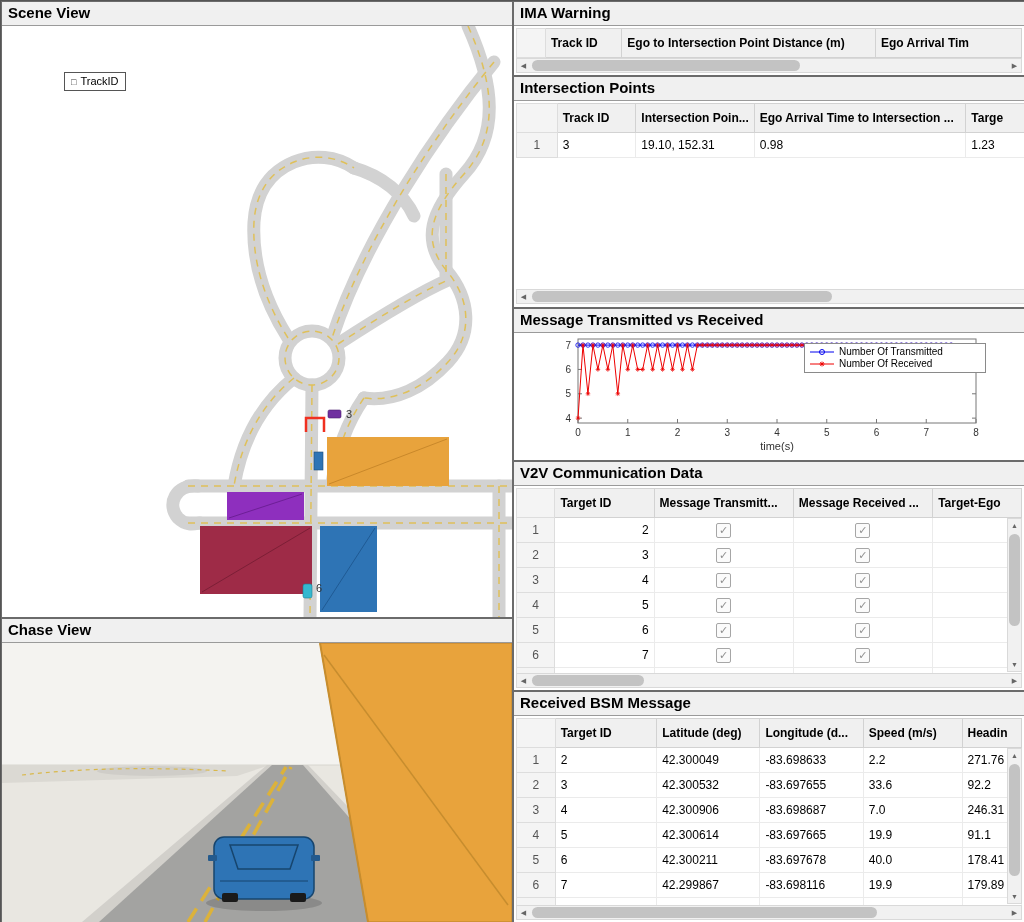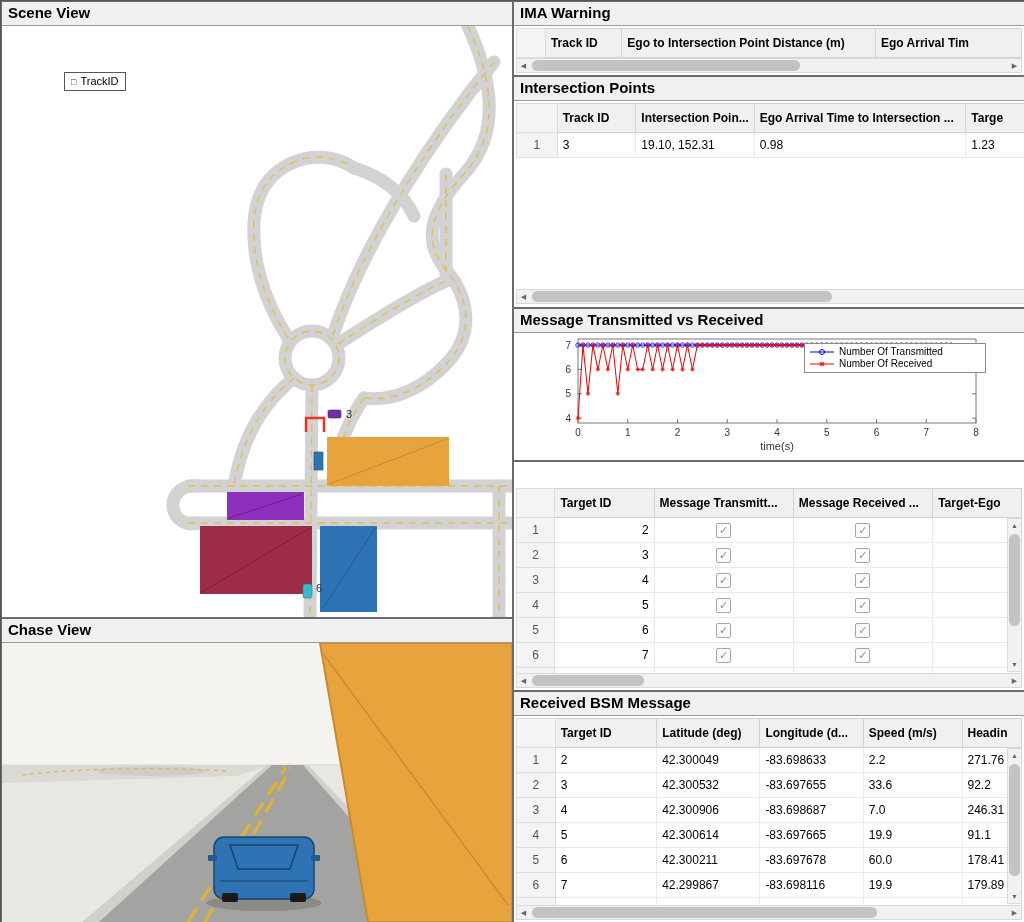--- a/index.html
+++ b/index.html
@@ -422,20 +422,21 @@
             <line x1="1" y1="5" x2="25" y2="5" stroke-width="1" stroke="#EE0000"></line>
             <path d="M10.5 5H15.5M13 2.5V7.5M11.2 3.2L14.8 6.8M11.2 6.8L14.8 3.2" stroke-width="0.9" fill="none" stroke="#EE0000"></path>
           </svg>
           <span>Number Of Received</span>
         </div>
       </div>
     </div>
   </div>
 
   <div class="panel" style="left:512px;top:460px;width:512px;height:230px;">
+    <div class="panel-header">V2V Communication Data</div>
     <div class="panel-body">
       <div class="tablewrap">
         <table class="mtable">
           <colgroup>
               <col style="width:40px">
               <col style="width:102px">
               <col style="width:140px">
               <col style="width:140px">
               <col style="width:90px">
             </colgroup>
@@ -568,21 +569,21 @@
               <td>42.300614</td>
               <td>-83.697665</td>
               <td>19.9</td>
               <td>91.1</td>
             </tr>
             <tr>
               <td class="rn">5</td>
               <td>6</td>
               <td>42.300211</td>
               <td>-83.697678</td>
-              <td>60.0</td>
+              <td>40.0</td>
               <td>178.41</td>
             </tr>
             <tr>
               <td class="rn">6</td>
               <td>7</td>
               <td>42.299867</td>
               <td>-83.698116</td>
               <td>19.9</td>
               <td>179.89</td>
             </tr>

